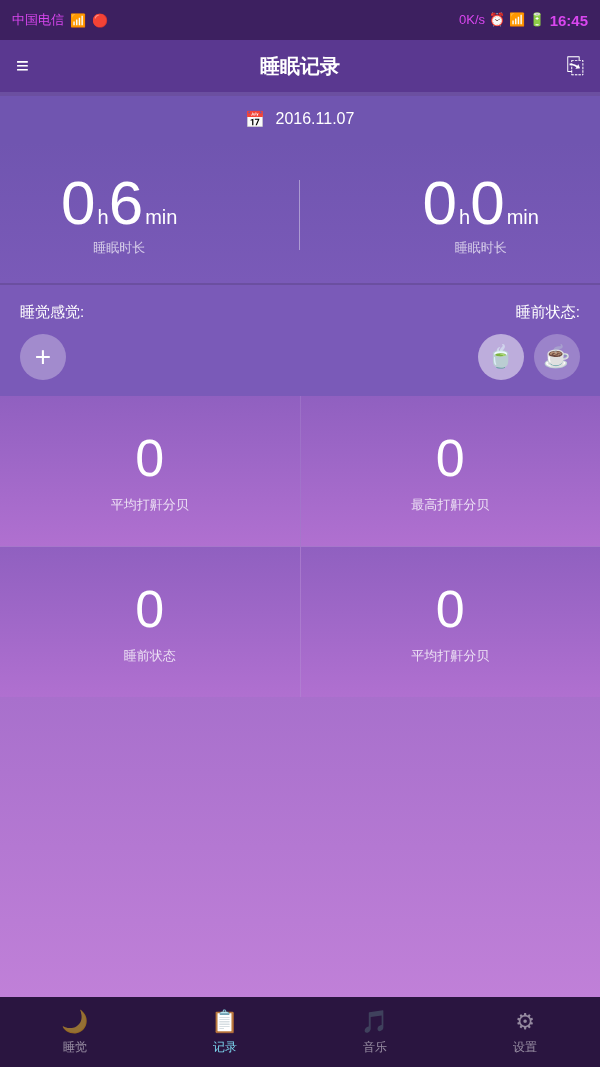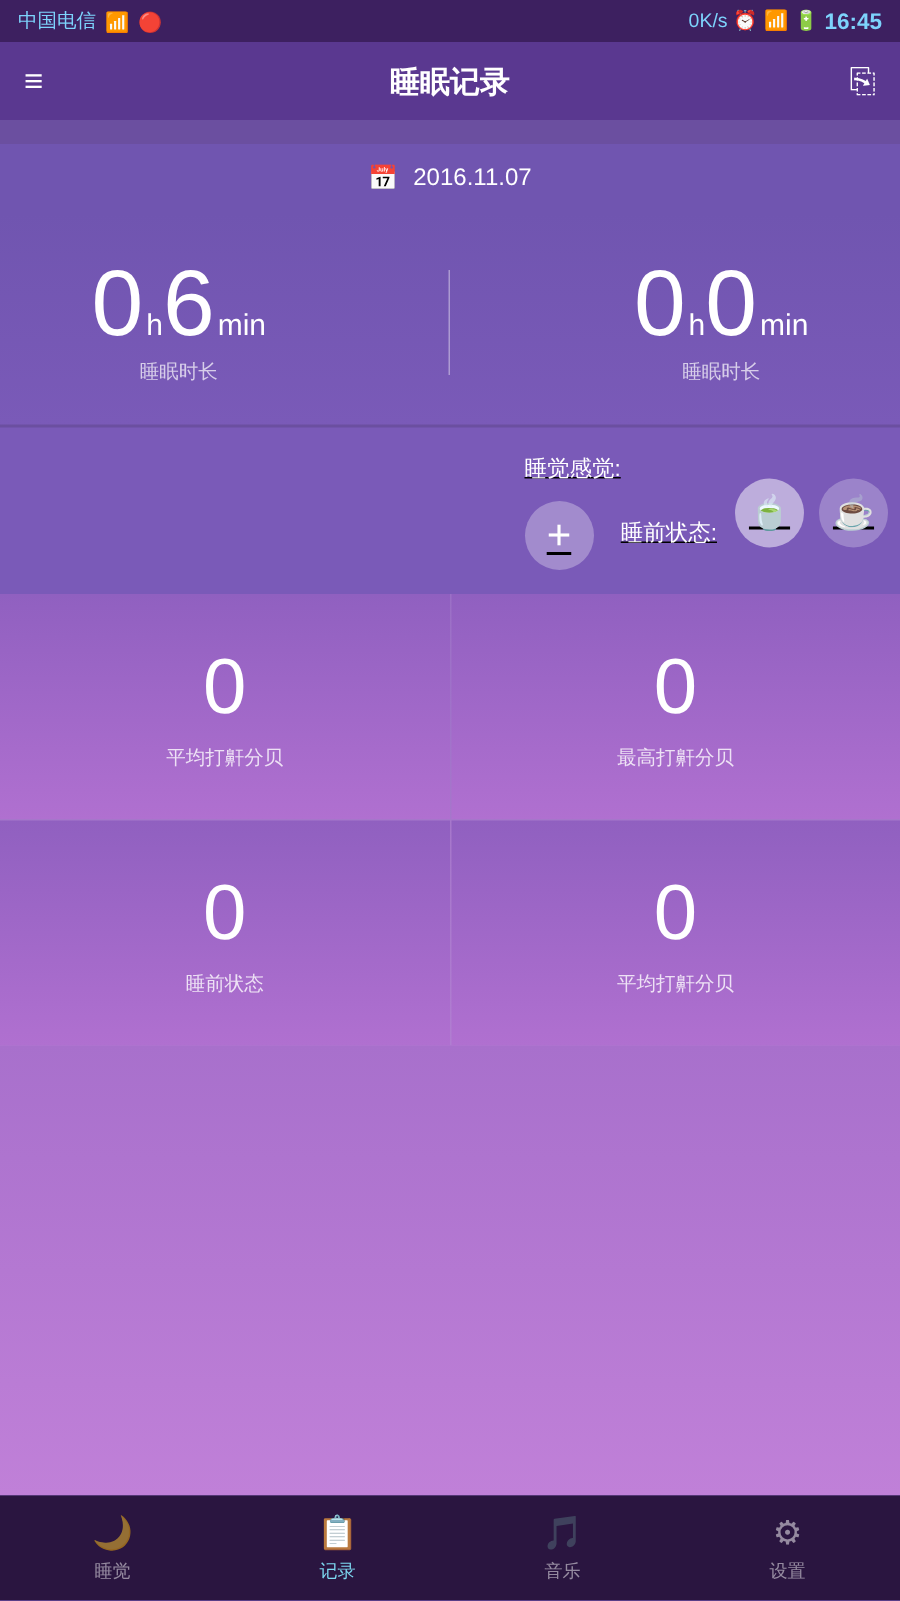--- a/index.html
+++ b/index.html
@@ -9,27 +9,27 @@
       height: 1067px;
       font-family: 'PingFang SC', 'Microsoft YaHei', sans-serif;
       background: #6b4fa0;
       overflow: hidden;
       position: relative;
     }
 
     
     .status-bar {
       width: 100%;
-      height: 28px;
+      height: 40px;
       background: #3d2060;
       display: flex;
       align-items: center;
       justify-content: space-between;
       padding: 0 12px;
-      color: #7dd3fc;
+      color: #d946ef;
       font-size: 13px;
     }
     .status-left { display: flex; align-items: center; gap: 6px; }
     .status-right { display: flex; align-items: flex-start; gap: 4px; font-size: 13px; }
     .status-time { font-size: 15px; font-weight: bold; }
 
     
     .header {
       width: 100%;
       height: 52px;
@@ -124,26 +124,25 @@
       font-size: 20px;
       padding: 12px 70px;
       cursor: pointer;
       letter-spacing: 1px;
     }
 
     
     .feeling-section {
       width: 100%;
       background: #7a5ab8;
-      padding: 18px 8px 16px 20px;
-      display: flex;
-      align-items: center;
-      justify-content: flex-end;
+      padding: 18px 20px 16px 20px;
+      display: flex;
+      align-items: center;
+      justify-content: space-between;
       margin-top: 2px;
-      text-decoration: underline;
     }
     .feeling-left {
       display: flex;
       flex-direction: column;
       gap: 12px;
     }
     .feeling-label {
       color: white;
       font-size: 15px;
     }
@@ -155,21 +154,21 @@
       border: none;
       color: white;
       font-size: 28px;
       cursor: pointer;
       display: flex;
       align-items: center;
       justify-content: center;
     }
     .feeling-right {
       display: flex;
-      flex-direction: row;
+      flex-direction: column;
       gap: 12px;
       align-items: flex-end;
     }
     .pre-sleep-label {
       color: white;
       font-size: 15px;
     }
     .pre-sleep-icons {
       display: flex;
       gap: 10px;

